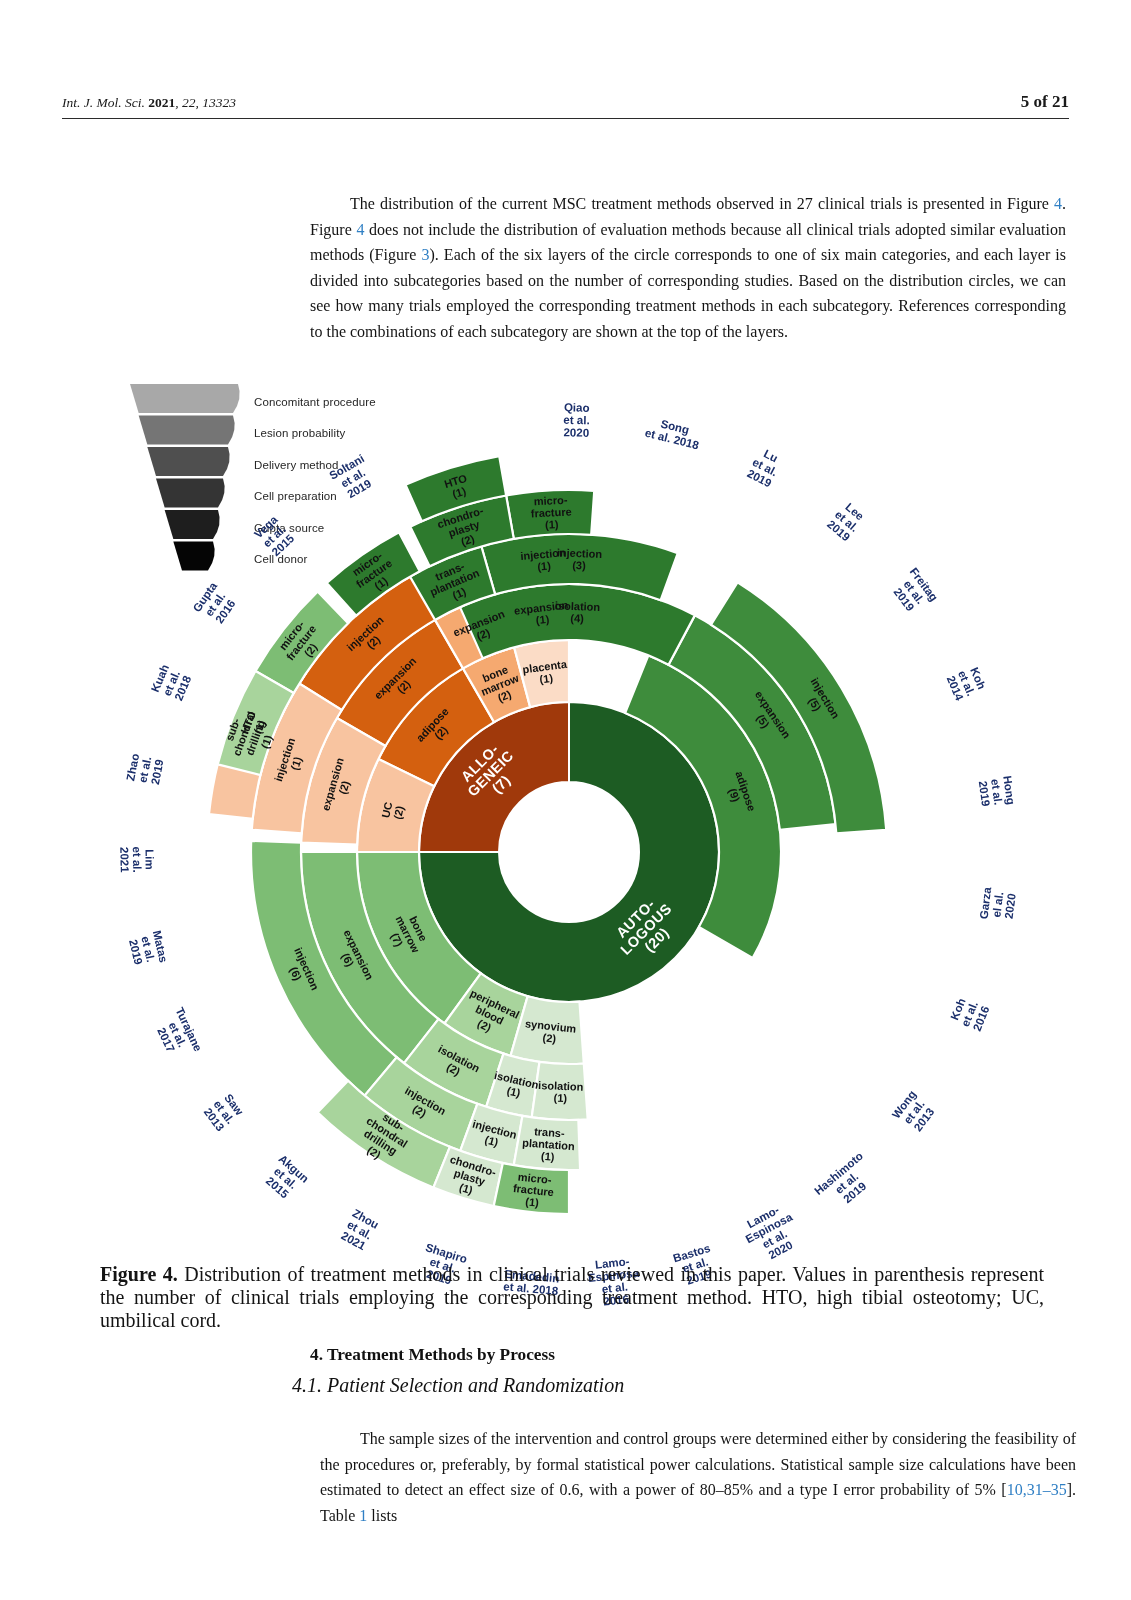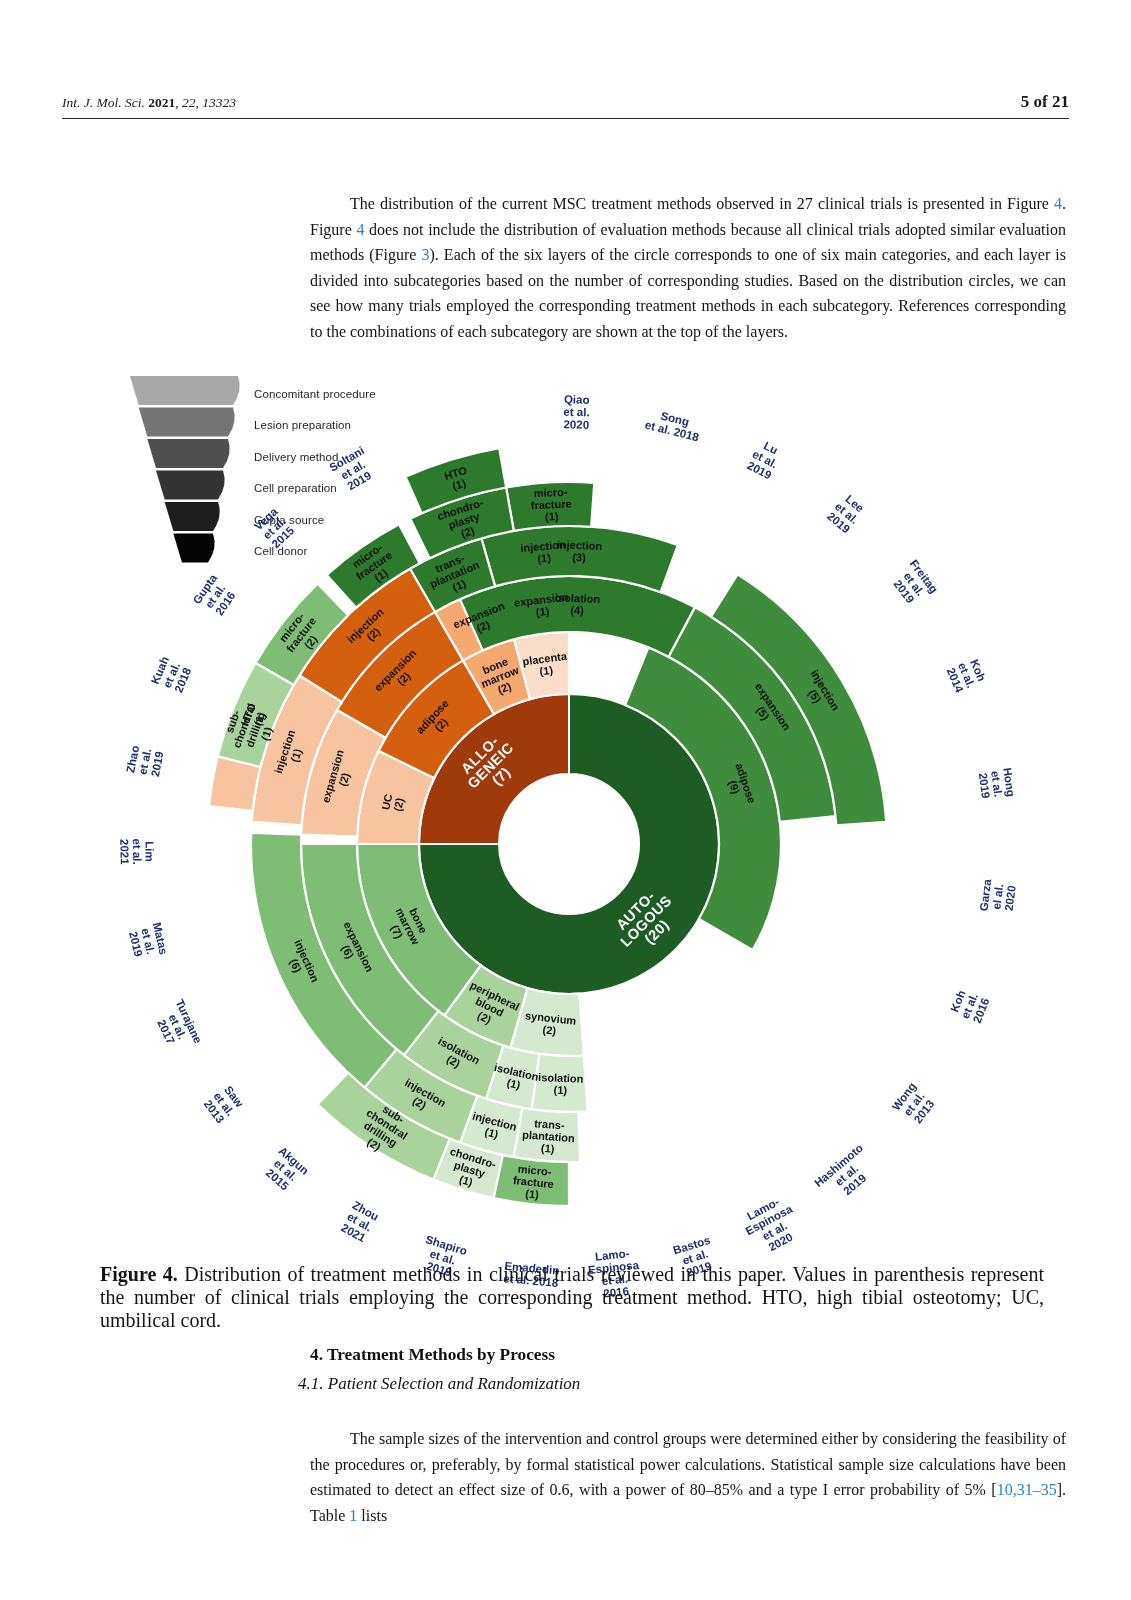--- a/index.html
+++ b/index.html
@@ -27,21 +27,21 @@
   
   .para{
     position:absolute;font-size:16px;line-height:25.6px;
     text-align:justify;text-justify:inter-word;
     color:#141414;
   }
   .p-intro{left:310px;top:175px;width:756px;text-indent:40px;}
   .ref{color:#2f7fc4;}
 
   
-  .figure{position:absolute;left:62px;top:372px;width:1007px;height:860px;text-align:center;}
+  .figure{position:absolute;left:62px;top:380px;width:1007px;height:860px;text-align:center;}
 
   
   .legend{position:absolute;left:58px;top:0px;width:260px;height:200px;}
   .legend-labels{position:absolute;left:134px;top:6px;}
   .legend-row{
     height:31.5px;display:flex;align-items:center;
     font-family:"Liberation Sans", sans-serif;
     font-size:11.5px;color:#262626;letter-spacing:.1px;
   }
 
@@ -64,24 +64,24 @@
     position:absolute;left:100px;top:1243px;width:944px;
     font-size:20px;line-height:23px;text-align:justify;color:#141414;
   }
   .caption b{font-weight:bold;}
 
   .h-sec{
     position:absolute;left:310px;width:756px;
     font-size:17.3px;font-weight:bold;color:#111;
   }
   .h-sub{
-    position:absolute;left:298px;width:756px;
-    font-size:17px;font-style:italic;color:#111;
-  }
-  .p-last{left:310px;top:1410px;width:756px;text-indent:40px;}
+    position:absolute;left:292px;width:756px;
+    font-size:20px;font-style:italic;color:#111;
+  }
+  .p-last{left:320px;top:1410px;width:756px;text-indent:40px;}
 </style>
 </head>
 <body>
 
 <div class="page">
 
   <div class="runhead">
     <div class="left">
       <span>Int. J. Mol. Sci.</span> <b>2021</b>,
       <span>22</span>,
@@ -106,21 +106,21 @@
             <path d="M 36 98.5 L 103 98.5 Q 108 113 98 127.5 L 44.666666666666664 127.5 Z" fill="#343434"></path>
             <path d="M 44.666666666666664 130 L 98 130 Q 103 144.5 93 159 L 53.333333333333336 159 Z" fill="#1e1e1e"></path>
             <path d="M 53.333333333333336 161.5 L 93 161.5 Q 98 176 88 190.5 L 62 190.5 Z" fill="#050505"></path>
           </g>
       </svg>
       <div class="legend-labels">
         <div class="legend-row">
           <span>Concomitant procedure</span>
           </div>
         <div class="legend-row">
-          <span>Lesion preparation</span>
+          <span>Lesion probability</span>
           </div>
         <div class="legend-row">
           <span>Delivery method</span>
           </div>
         <div class="legend-row">
           <span>Cell preparation</span>
           </div>
         <div class="legend-row">
           <span>Gupta source</span>
           </div>

